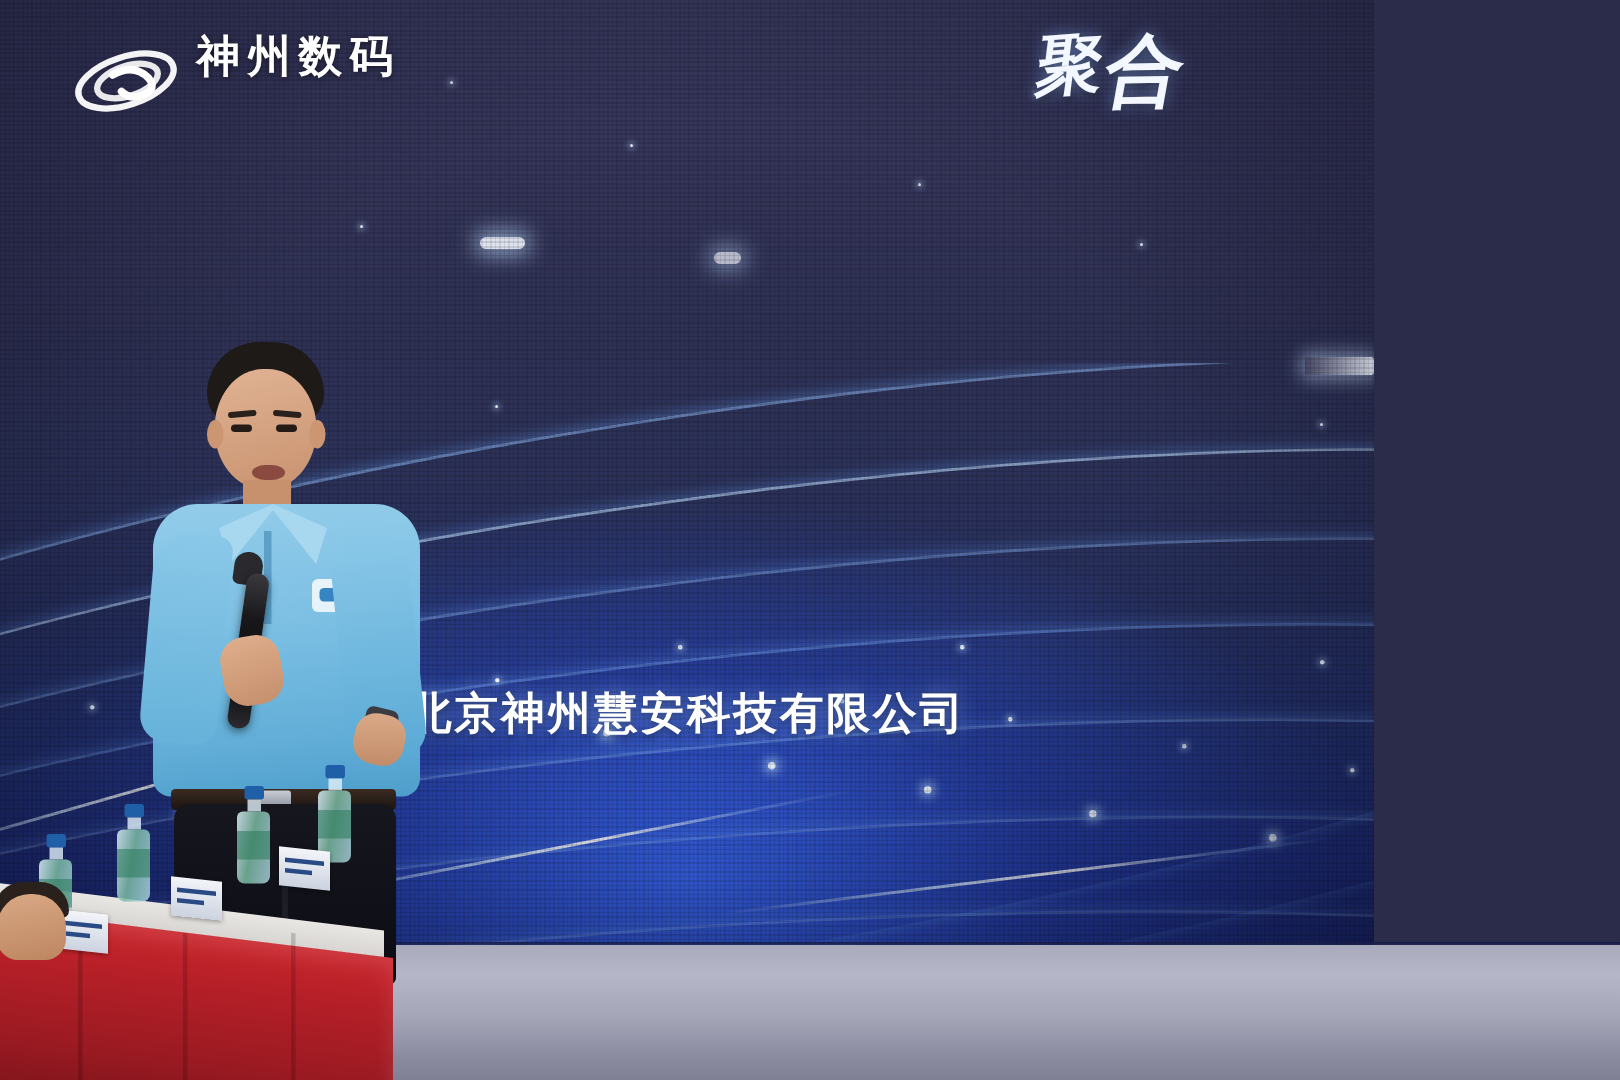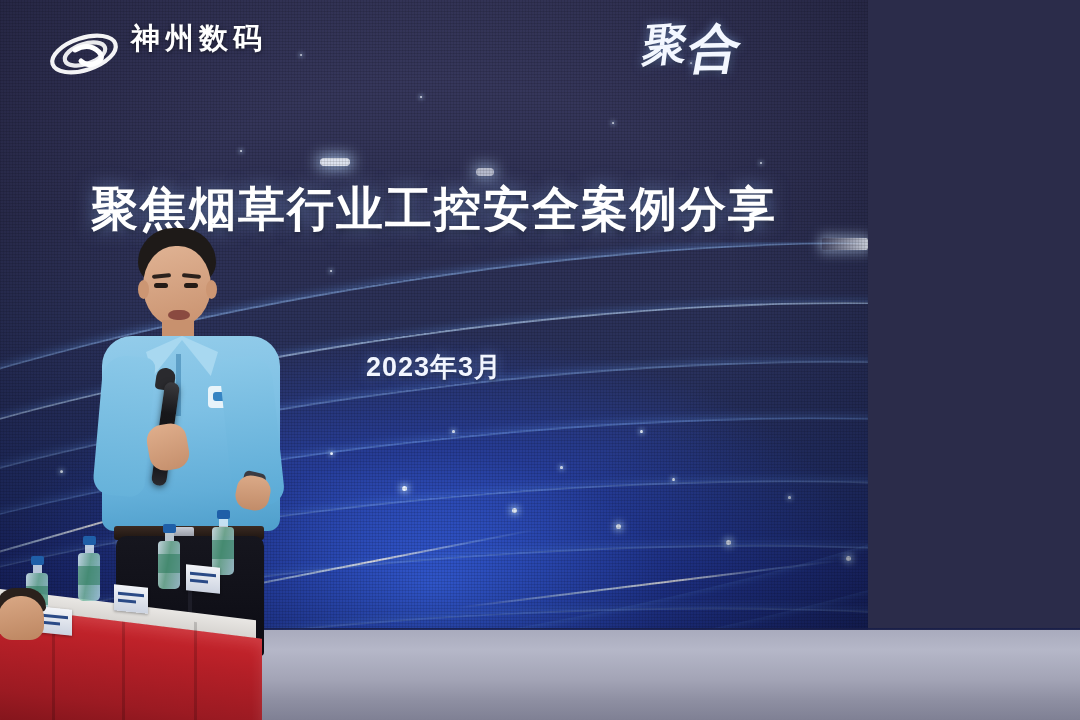--- a/index.html
+++ b/index.html
@@ -10,20 +10,21 @@
     background:#2b2c4a;
   }
 
   
   .screen{
     position:absolute;left:0;top:0;width:868px;height:636px;
     background:
       radial-gradient(ellipse 70% 55% at 50% 92%, rgba(60,110,255,.85) 0%, rgba(40,70,190,.55) 38%, rgba(30,40,110,0) 72%),
       linear-gradient(180deg,#3a3b60 0%,#35365a 16%,#2f3154 34%,#2b3158 50%,#27305e 64%,#233270 78%,#1f2f7e 90%,#1b2a74 100%);
     overflow:hidden;
+    padding-left:48px;
   }
   
   .led-grid{
     position:absolute;inset:0;
     background-image:
       repeating-linear-gradient(0deg, rgba(0,0,0,.13) 0 1px, rgba(0,0,0,0) 1px 3px),
       repeating-linear-gradient(90deg, rgba(0,0,0,.10) 0 1px, rgba(0,0,0,0) 1px 3px);
     opacity:.85;pointer-events:none;
   }
   .vignette{
@@ -284,22 +285,21 @@
       </svg>
       <div class="logo-text">
         <div class="logo-cn">神州数码</div>
       </div>
     </div>
 
     <div class="logo-right">
       <div class="brush"><span>聚</span><span class="c2">合</span></div>
     </div>
 
-    <div class="slide-title">聚焦烟草行业工控安全案例分享</div>
-    <div class="slide-date">2023年3月</div>
+    <div class="slide-company">北京神州慧安科技有限公司</div>
   </div>
 
   <div class="floor-edge"></div>
   <div class="floor"></div>
 
   <div class="speaker">
     <div class="sp-hair"></div>
     <div class="sp-head"></div>
     <div class="sp-ear l"></div>
     <div class="sp-ear r"></div>

